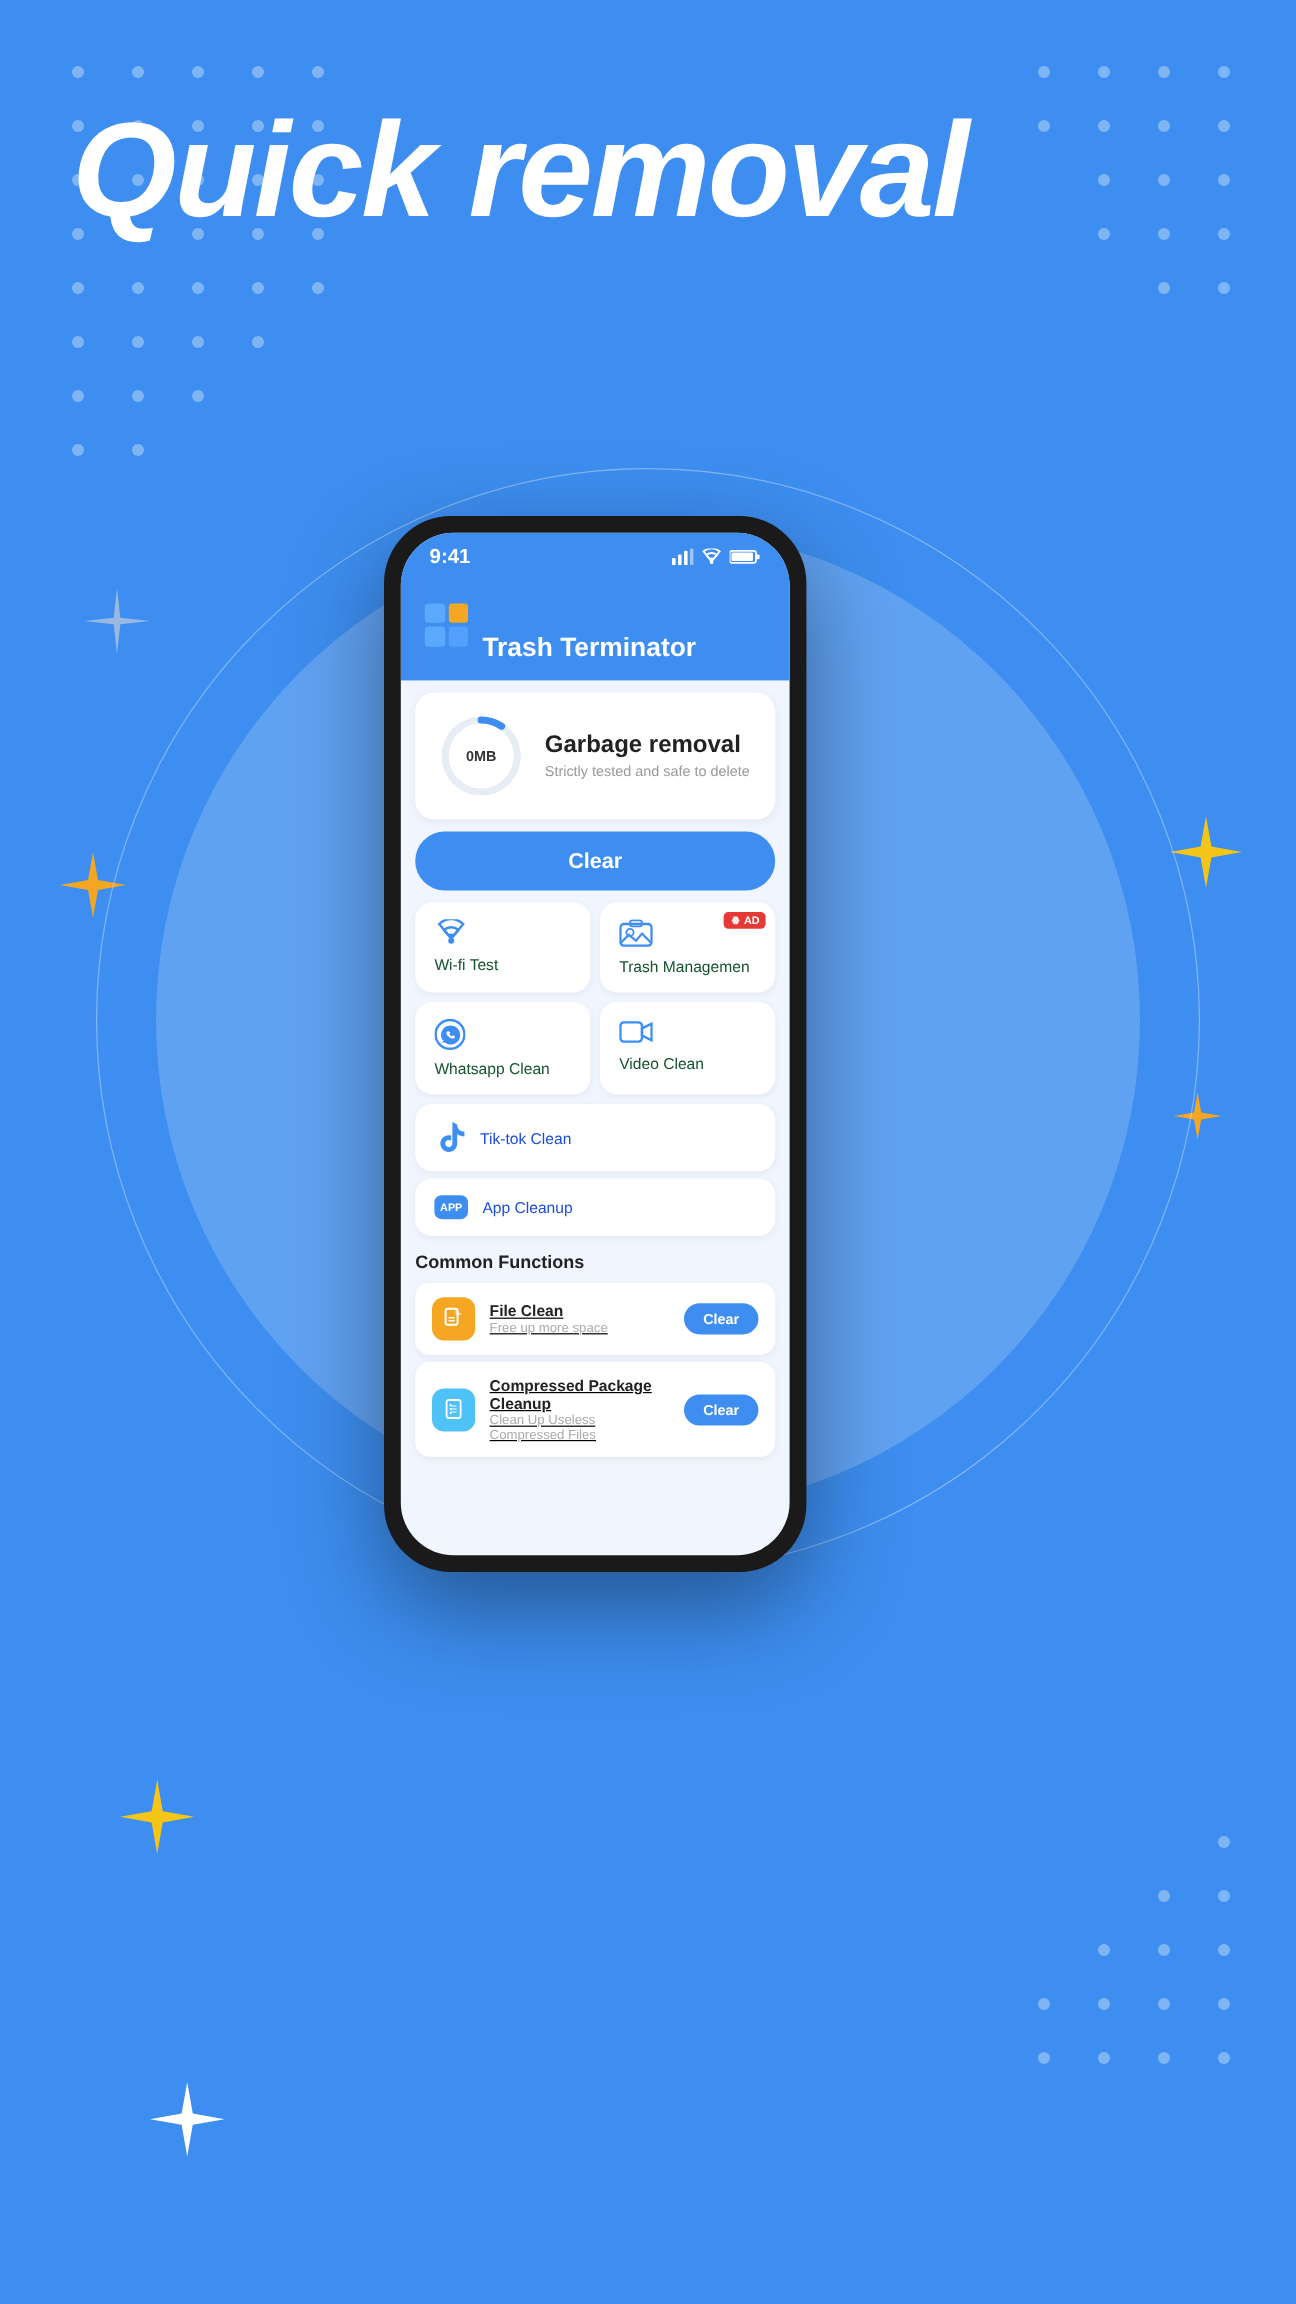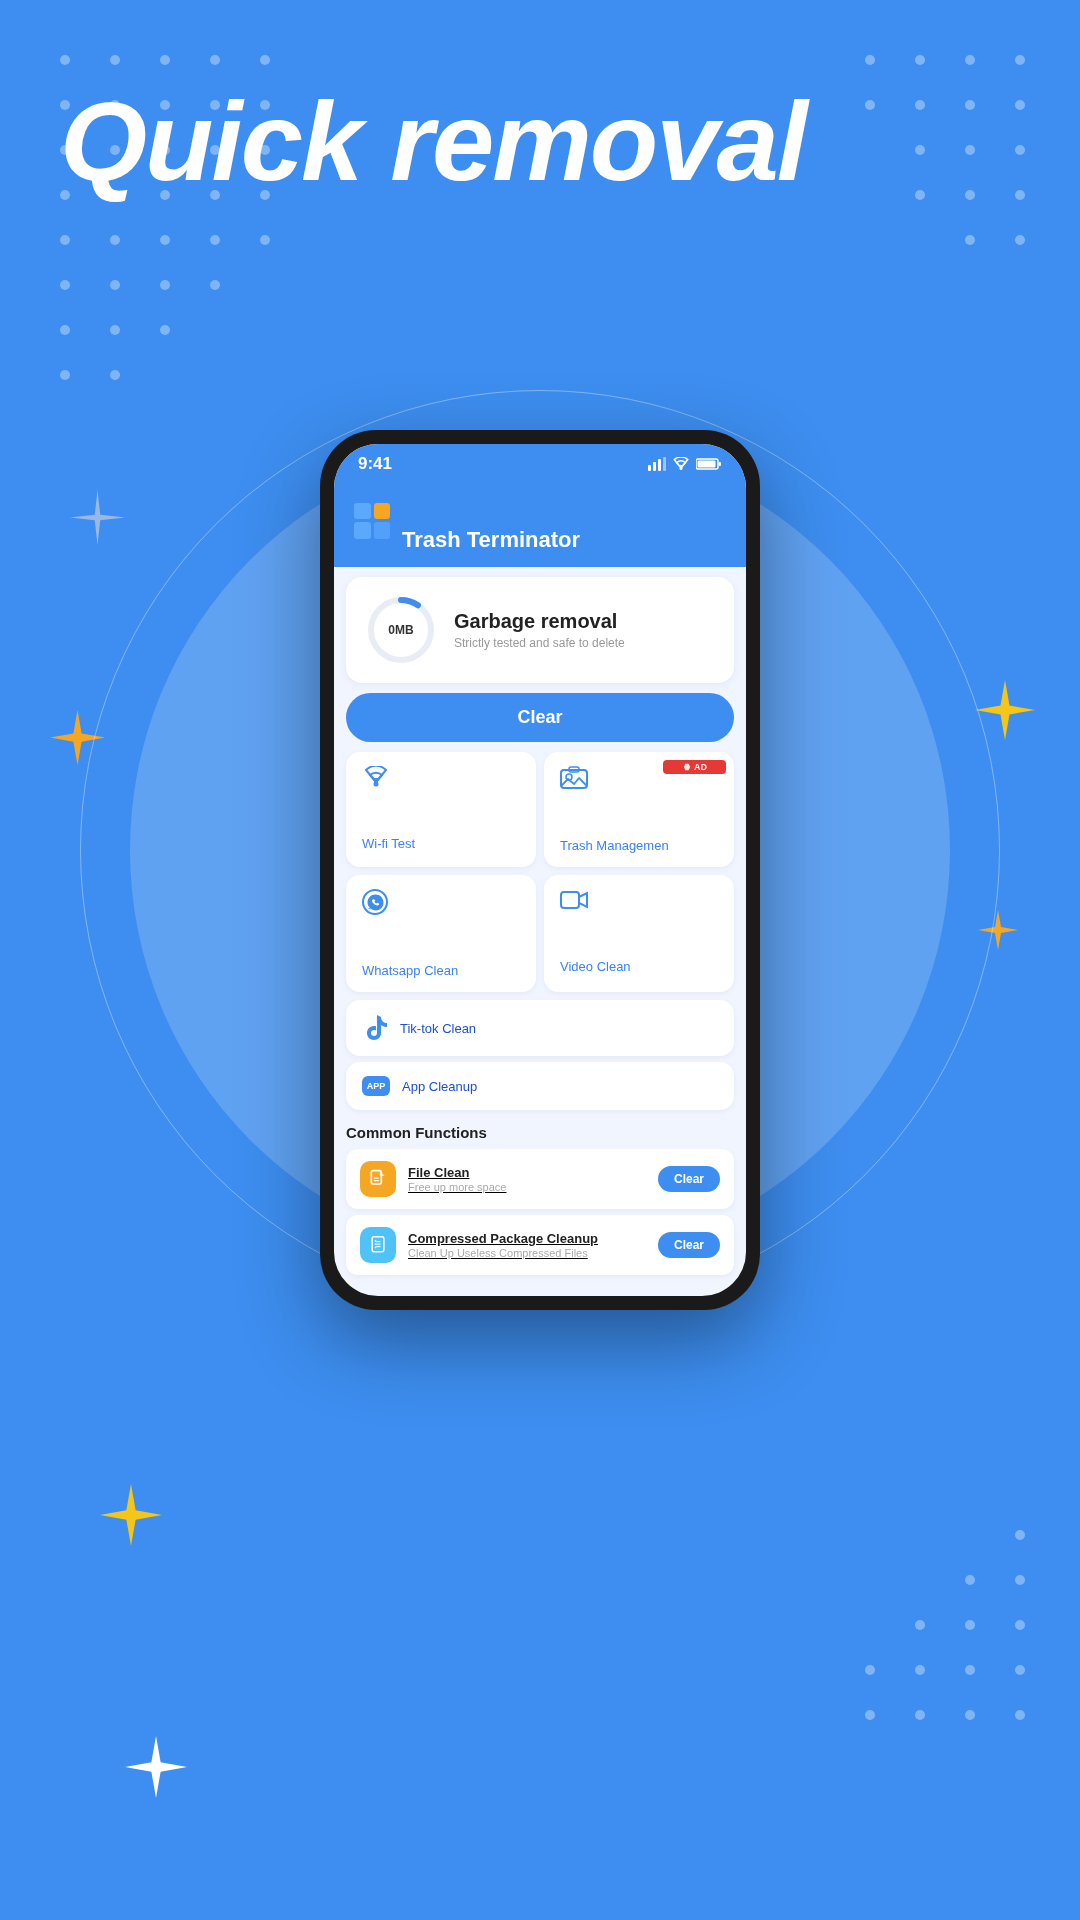--- a/index.html
+++ b/index.html
@@ -61,21 +61,21 @@
     .phone-container {
       position: absolute;
       top: 430px;
       left: 50%;
       transform: translateX(-50%);
       width: 440px;
       height: 880px;
     }
 
     .phone-frame {
-      width: 440px;
+      width: 352px;
       height: 880px;
       background: #1a1a1a;
       border-radius: 56px;
       padding: 14px;
       box-shadow: 0 30px 80px rgba(0,0,0,0.4);
       position: relative;
     }
 
     .phone-screen {
       width: 100%;
@@ -211,34 +211,33 @@
       display: flex;
       flex-direction: column;
       align-items: flex-start;
       gap: 8px;
       position: relative;
       box-shadow: 0 2px 6px rgba(0,0,0,0.05);
     }
 
     .feature-label {
       font-size: 13px;
-      color: #3b82f6;
+      color: #14532d;
       font-weight: 500;
-      margin-top: 40px;
     }
 
     .ad-badge {
       position: absolute;
       top: 8px;
       right: 8px;
       background: #e53935;
       color: white;
       font-size: 9px;
       font-weight: 700;
-      padding: 2px 19px;
+      padding: 2px 5px;
       border-radius: 4px;
       display: flex;
       align-items: center;
       gap: 2px;
     }
 
     
     .single-item {
       background: white;
       margin: 0 12px 6px;

